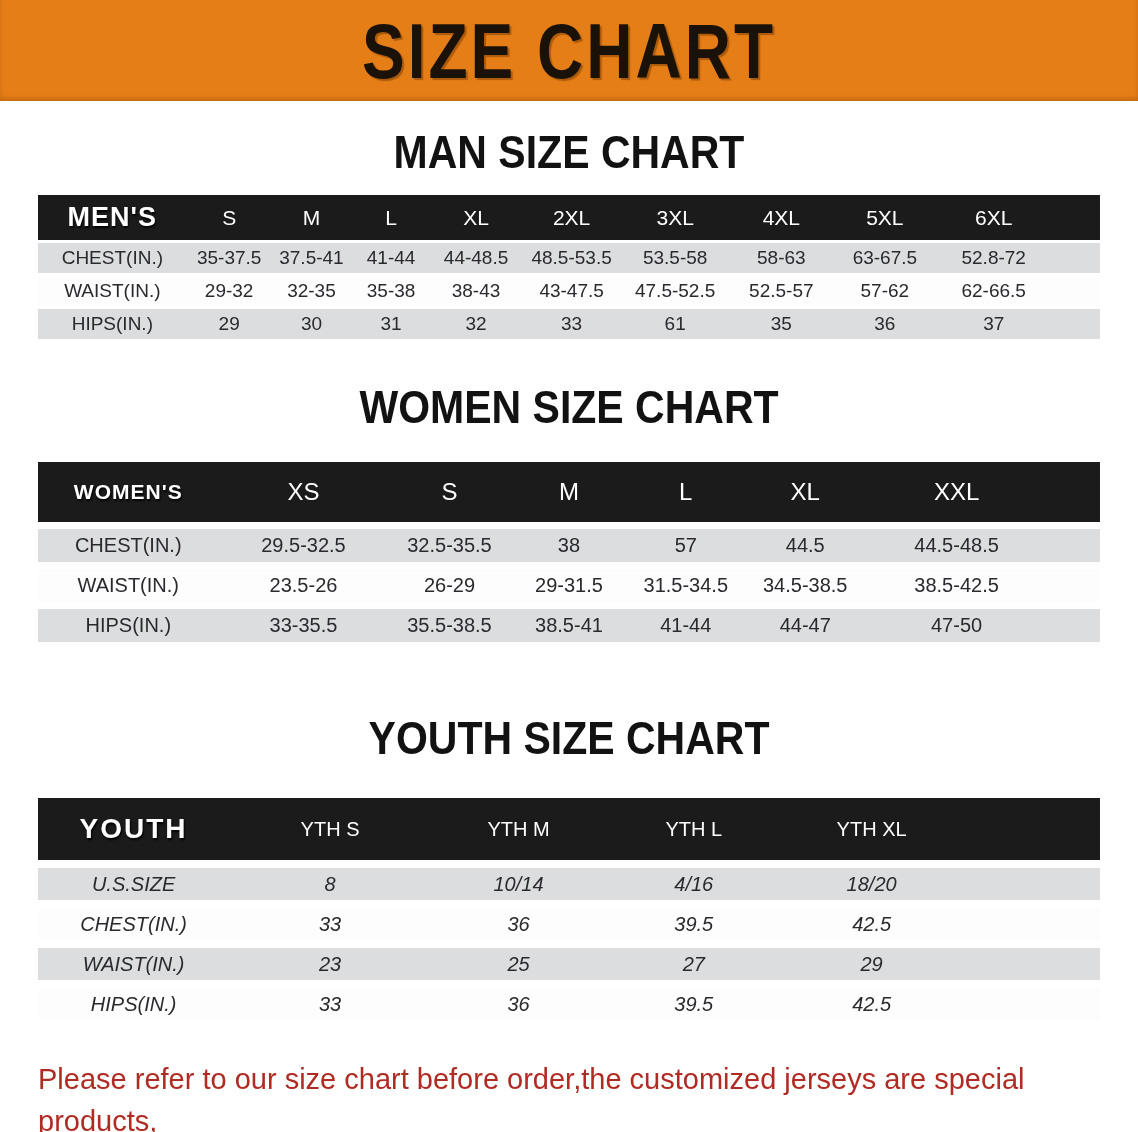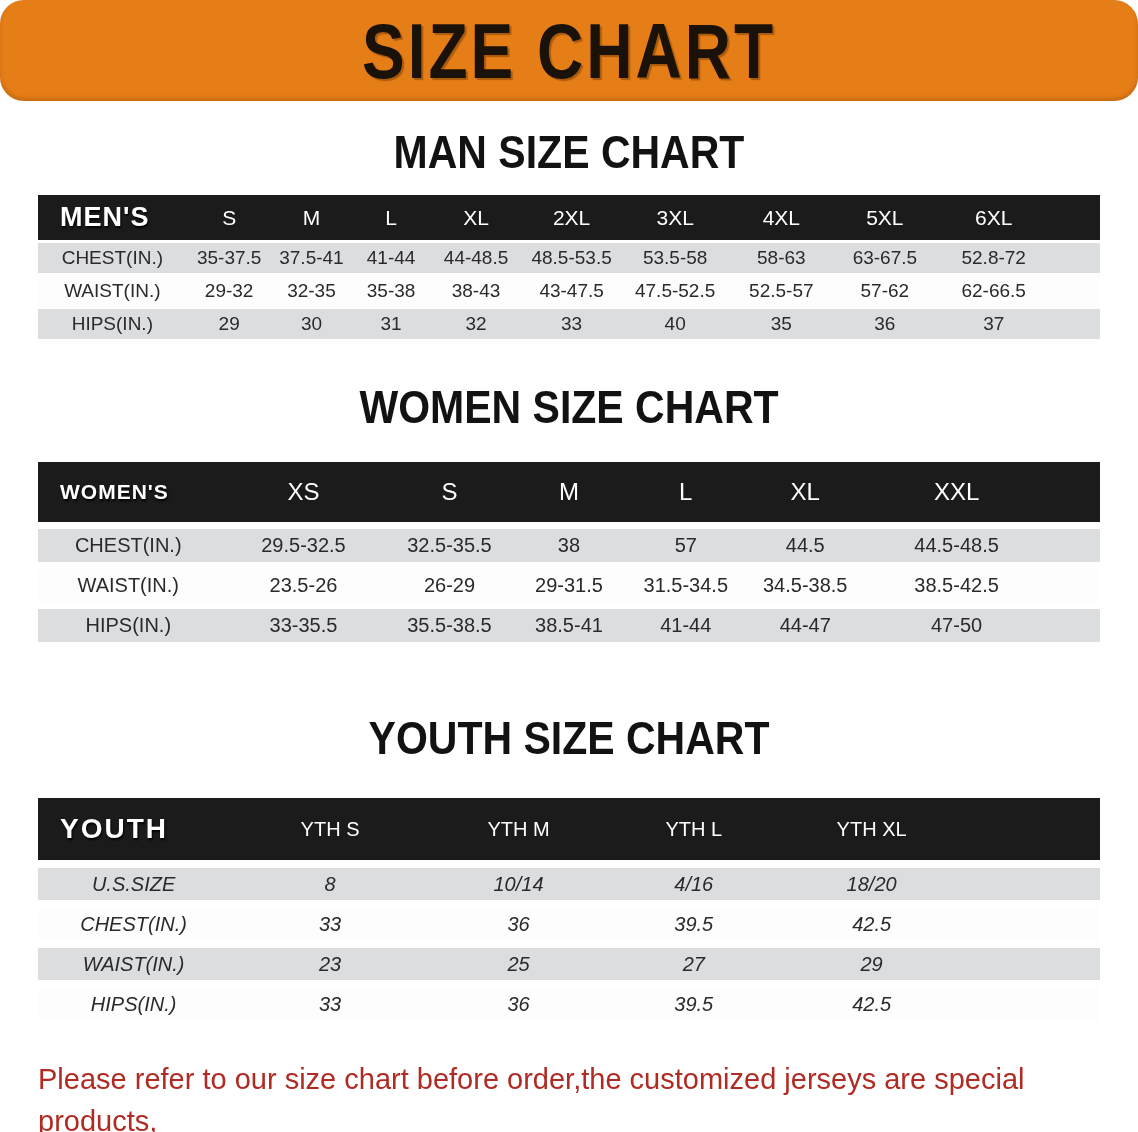--- a/index.html
+++ b/index.html
@@ -11,21 +11,20 @@
     overflow: hidden;
     position: relative;
   }
 
   
   .banner {
     width: 100%; height: 101px;
     background: #E67E18;
     display: flex; align-items: center; justify-content: center;
     box-shadow: inset 0 -3px 4px rgba(140,70,0,0.35);
-    border-radius: 24px;
   }
   .banner-title {
     font-weight: 900;
     font-size: 64px;
     letter-spacing: 3px;
     color: #1a1208;
     transform: scaleY(1.22);
     transform-origin: center;
     text-shadow: 2px 2px 1px rgba(120,60,0,0.55);
     white-space: nowrap;
@@ -59,22 +58,21 @@
     color: #2a2a2e;
     overflow: hidden;
     white-space: nowrap;
   }
   table.size-table thead th {
     background: #1b1b1b;
     color: #ffffff;
     font-weight: normal;
   }
   table.size-table thead th.corner {
-    text-align: left;
-    padding-left: 22px;
+    text-align: center;
     font-weight: bold;
     letter-spacing: 1px;
     text-shadow: 1px 2px 2px rgba(0,0,0,0.9);
   }
   table.size-table tbody tr:nth-child(odd) th,
   table.size-table tbody tr:nth-child(odd) td { background: #DCDDDF; }
   table.size-table tbody tr:nth-child(even) th,
   table.size-table tbody tr:nth-child(even) td { background: #FDFDFD; }
   table.size-table tbody th { font-weight: normal; }
 
@@ -173,21 +171,21 @@
           <td>62-66.5</td>
           <td></td>
         </tr>
         <tr>
           <th>HIPS(IN.)</th>
           <td>29</td>
           <td>30</td>
           <td>31</td>
           <td>32</td>
           <td>33</td>
-          <td>40</td>
+          <td>61</td>
           <td>35</td>
           <td>36</td>
           <td>37</td>
           <td></td>
         </tr>
       </tbody>
     </table>
 </div>
 
 <div class="section-heading heading-women">WOMEN SIZE CHART</div>

